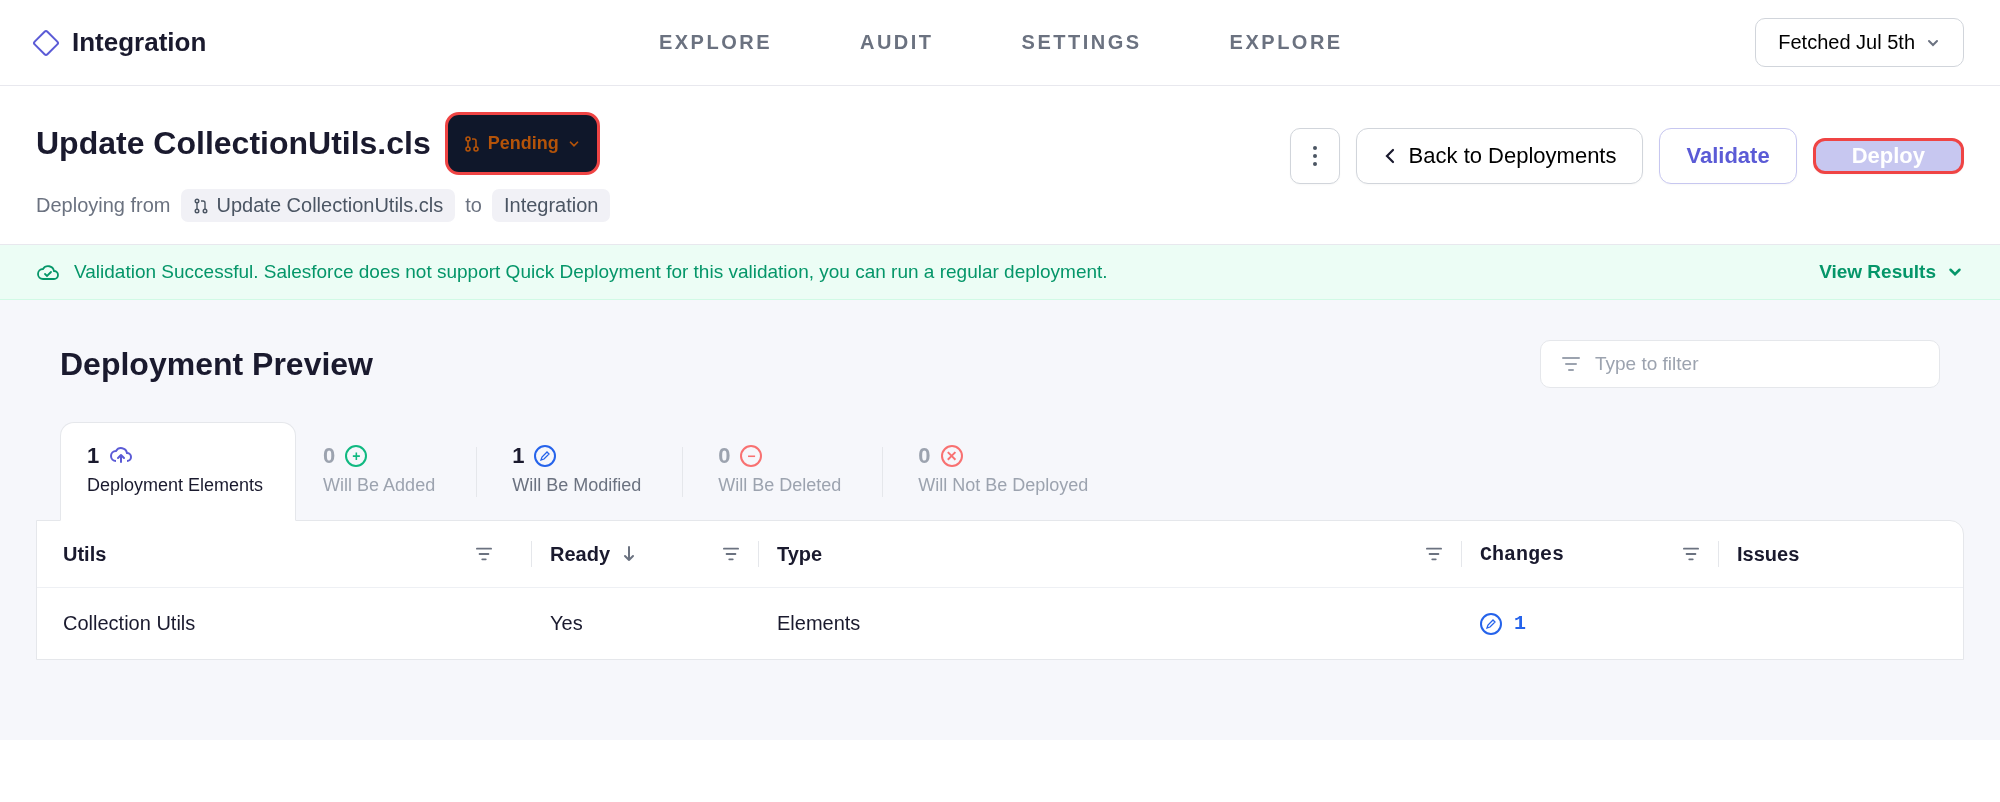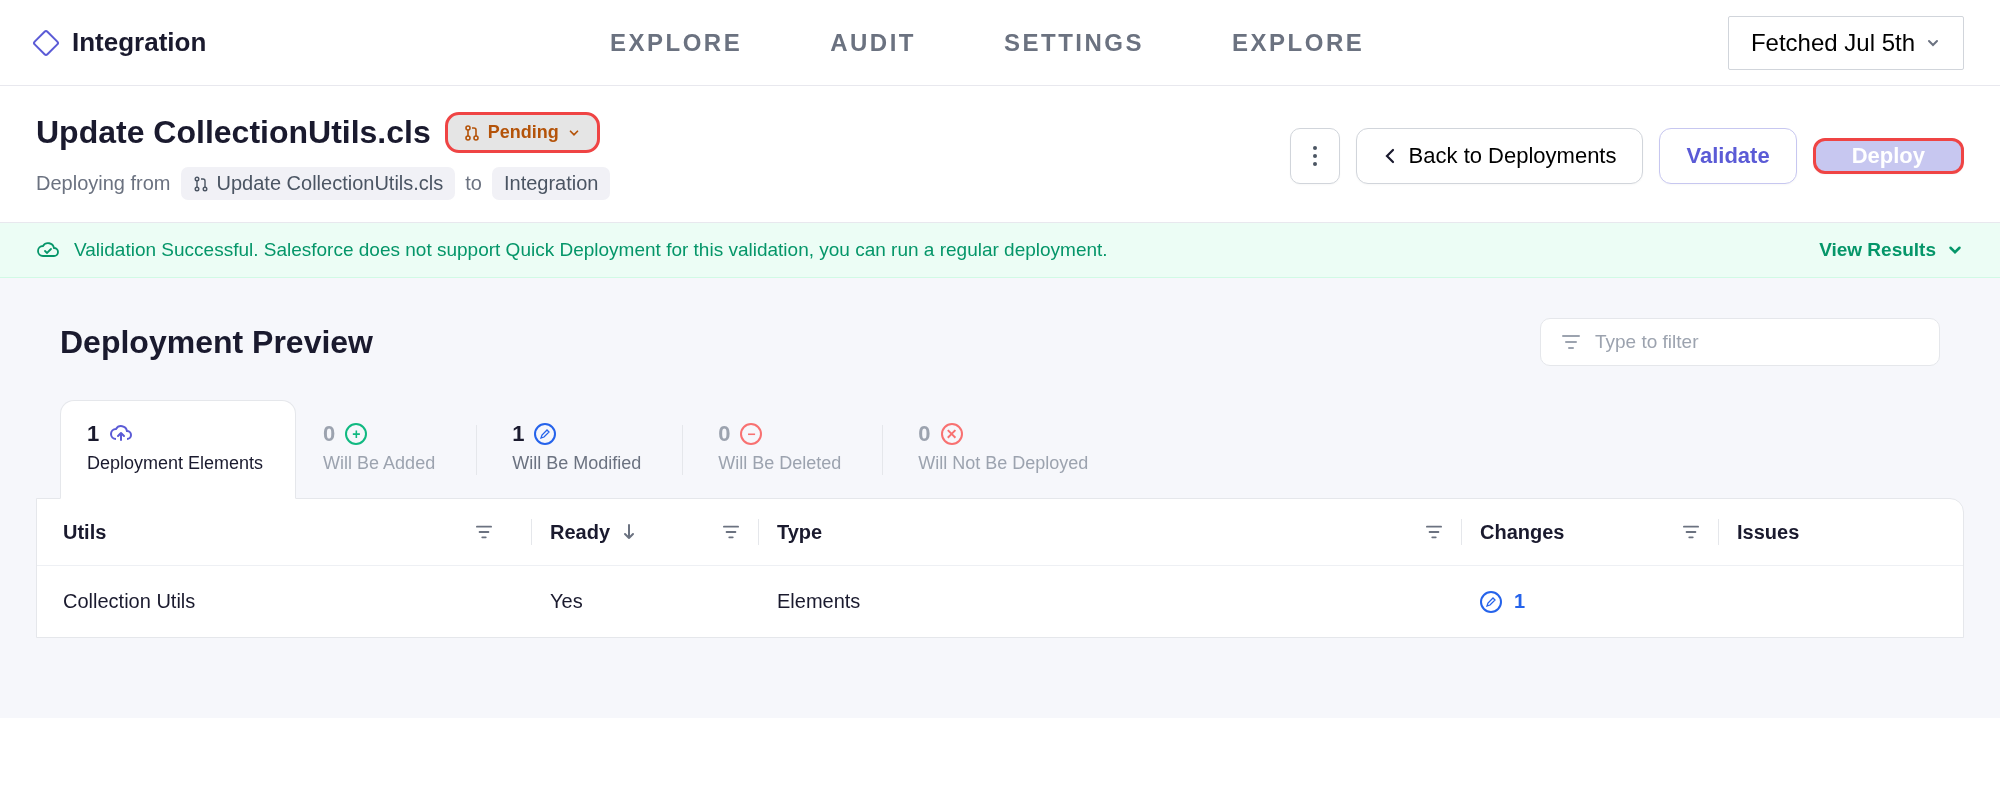--- a/index.html
+++ b/index.html
@@ -4,46 +4,46 @@
 <style>
 * { box-sizing: border-box; margin: 0; padding: 0; }
 body { font-family: -apple-system, BlinkMacSystemFont, 'Segoe UI', sans-serif; background: #fff; color: #1a1a2e; width: 2000px; }
 
 
 .topnav { display: flex; align-items: center; padding: 0 36px; height: 86px; border-bottom: 1px solid #e8e8ee; }
 .logo-area { display: flex; align-items: center; gap: 16px; margin-right: 40px; }
 .logo-diamond { width: 20px; height: 20px; border: 2.5px solid #5b5bd6; transform: rotate(45deg); border-radius: 3px; }
 .org-name { font-size: 26px; font-weight: 600; }
 .nav-links { display: flex; gap: 0; flex: 1; justify-content: center; }
-.nav-link { font-size: 24px; font-weight: 600; letter-spacing: 2.5px; color: #6b7280; padding: 0 44px; cursor: pointer; }
+.nav-link { font-size: 20px; font-weight: 600; letter-spacing: 2.5px; color: #6b7280; padding: 0 44px; cursor: pointer; }
 .nav-link.active { color: #5b5bd6; font-weight: 700; }
-.fetch-btn { display: flex; align-items: center; gap: 10px; border: 1.5px solid #d1d5db; border-radius: 2px; padding: 12px 22px; font-size: 24px; font-weight: 500; background: #fff; cursor: pointer; }
+.fetch-btn { display: flex; align-items: center; gap: 10px; border: 1.5px solid #d1d5db; border-radius: 10px; padding: 12px 22px; font-size: 20px; font-weight: 500; background: #fff; cursor: pointer; }
 
 
 .header-row { display: flex; align-items: flex-start; padding: 26px 36px 22px 36px; border-bottom: 1px solid #e8e8ee; }
 .header-left { flex: 1; }
 .title-line { display: flex; align-items: center; gap: 14px; margin-bottom: 14px; }
 .page-title { font-size: 32px; font-weight: 700; color: #1a1a2e; }
-.status-pill { display: inline-flex; align-items: center; gap: 8px; padding: 7px 16px; border: 3px solid #ef4444; border-radius: 14px; background: #e5e5e5; cursor: pointer; }
+.status-pill { display: inline-flex; align-items: center; gap: 8px; padding: 18px 16px; border: 3px solid #ef4444; border-radius: 14px; background: #0f172a; cursor: pointer; }
 .status-pill-text { color: #b45309; font-weight: 600; font-size: 18px; }
 .status-pill svg { color: #b45309; }
 
 .subline { display: flex; align-items: center; gap: 10px; font-size: 20px; color: #6b7280; }
 .chip { background: #f1f1f6; border-radius: 7px; padding: 5px 12px; color: #4b5563; display: inline-flex; align-items: center; gap: 8px; }
 .chip svg { width: 16px; height: 16px; }
 
 .header-right { display: flex; align-items: center; gap: 16px; margin-top: 16px; }
 .icon-btn { width: 50px; height: 56px; border: 1.5px solid #d1d5db; border-radius: 10px; background: #fff; display: flex; align-items: center; justify-content: center; cursor: pointer; box-shadow: 0 1px 2px rgba(0,0,0,0.03); }
 .btn { display: inline-flex; align-items: center; gap: 12px; padding: 14px 26px; border-radius: 12px; font-size: 22px; font-weight: 500; cursor: pointer; border: 1.5px solid #d1d5db; background: #fff; box-shadow: 0 1px 2px rgba(0,0,0,0.03); }
 .btn.validate { color: #5b5bd6; border-color: #c7c7f0; font-weight: 600; }
 .btn.deploy { background: #c7c7f0; color: #fff; border: 3px solid #ef4444; font-weight: 600; padding: 2px 36px; justify-content: center; }
 
 
 .banner { display: flex; align-items: center; padding: 16px 36px; background: #ecfdf5; color: #059669; font-size: 19px; border-bottom: 1px solid #d1fae5; }
-.banner-left { display: flex; align-items: center; gap: 14px; flex: 1; }
+.banner-left { display: flex; align-items: flex-end; gap: 14px; flex: 1; }
 .banner-right { display: flex; align-items: center; gap: 10px; font-weight: 600; cursor: pointer; text-align: right; }
 
 
 .main { background: #f6f7fb; padding: 40px 36px 0 36px; min-height: 440px; }
 .preview-head { display: flex; align-items: center; justify-content: space-between; margin-bottom: 34px; padding: 0 24px; }
 .preview-title { font-size: 32px; font-weight: 700; }
 .filter-input-wrap { display: flex; align-items: center; gap: 14px; border: 1.5px solid #e5e7eb; border-radius: 10px; background: #fff; padding: 12px 20px; width: 400px; }
 .filter-input { border: none; outline: none; font-size: 19px; flex: 1; color: #1a1a2e; }
 .filter-input::placeholder { color: #9ca3af; }
 
@@ -65,21 +65,21 @@
 .ic-minus { border-color: #f87171; color: #f87171; }
 .ic-x { border-color: #f87171; color: #f87171; }
 
 
 .table-wrap { background: #fff; border: 1px solid #e5e7eb; border-radius: 0 14px 0 0; margin-top: -1px; }
 .thead { display: flex; padding: 20px 26px; border-bottom: 1px solid #eef0f4; }
 .th { display: flex; align-items: center; gap: 12px; font-size: 20px; font-weight: 700; color: #1a1a2e; }
 .col-name { flex: 0 0 450px; justify-content: space-between; padding-right: 20px; }
 .col-ready { flex: 0 0 190px; }
 .col-type { flex: 1; }
-.col-changes { flex: 0 0 220px; }
+.col-changes { flex: 0 0 220px; font-family: Liberation Mono, monospace; }
 .col-issues { flex: 0 0 200px; }
 .col-sep { width: 1px; height: 26px; background: #e5e7eb; margin: 0 18px; }
 .filter-ico { color: #6b7280; cursor: pointer; }
 .sort-ico { color: #6b7280; }
 
 .trow { display: flex; padding: 24px 26px; align-items: center; font-size: 20px; }
 .td { display: flex; align-items: center; }
 .td.col-name { flex: 0 0 450px; }
 .td.col-ready { flex: 0 0 190px; margin-left: 37px; }
 .td.col-type { flex: 1; margin-left: 37px; }

